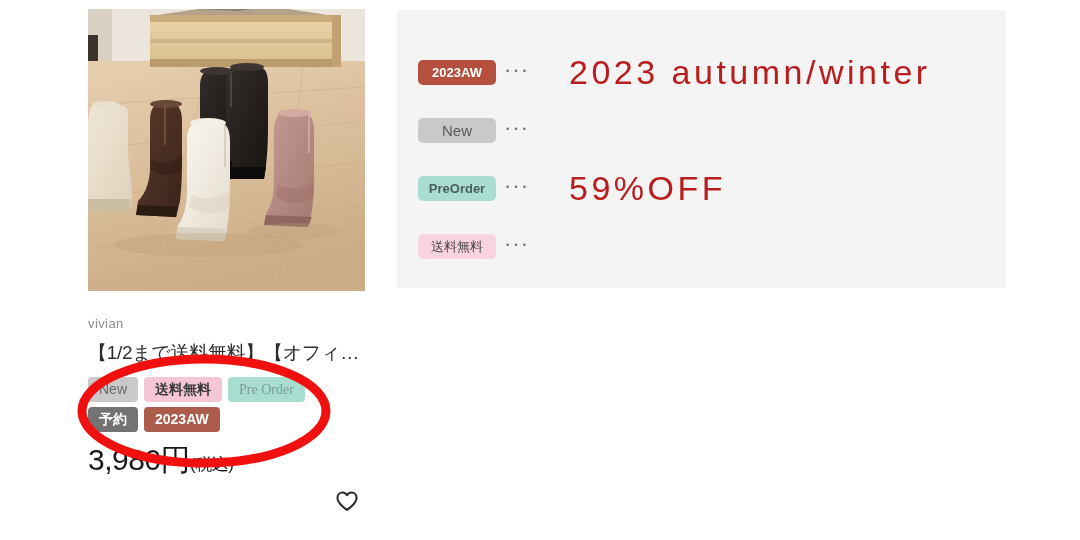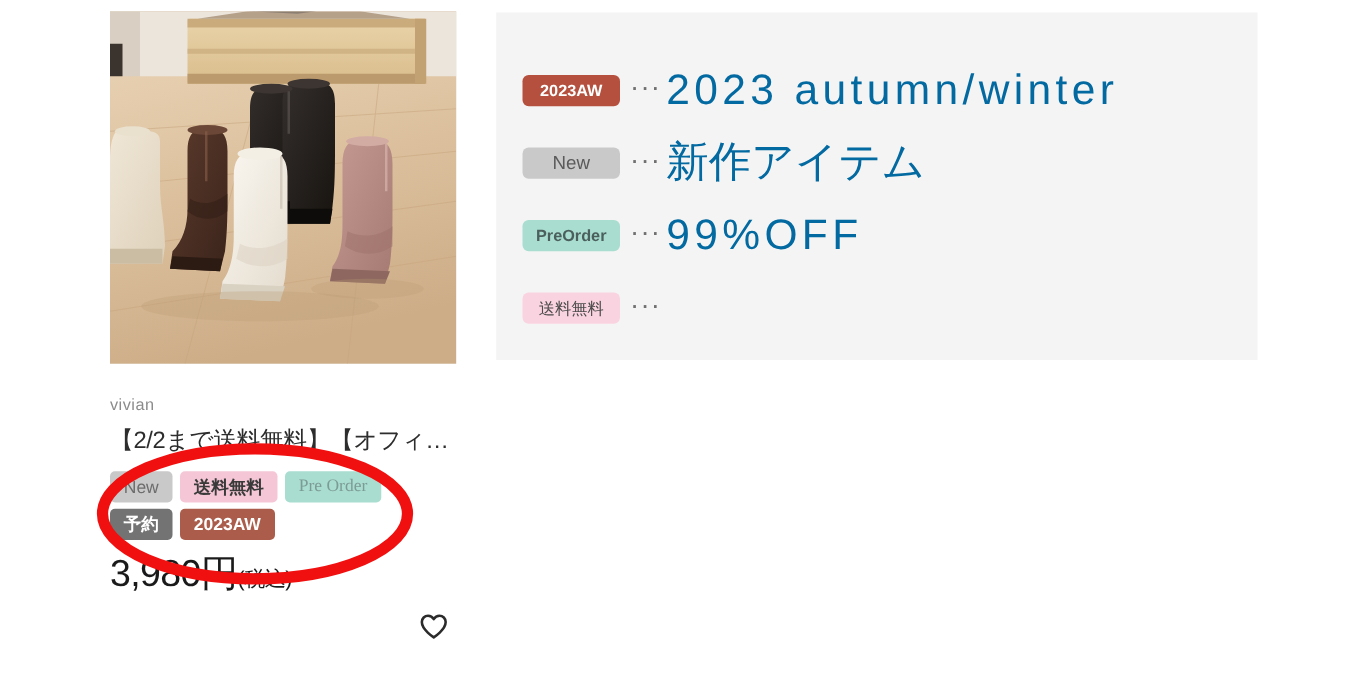--- a/index.html
+++ b/index.html
@@ -70,25 +70,26 @@
   .legend-dots {
     color: #707070;
     font-size: 22px;
     letter-spacing: 1px;
     margin: 0 4px 0 8px;
     line-height: 1;
     flex: 0 0 auto;
     transform: translateY(-2px);
   }
   .legend-text {
-    color: #0369a1;
+    color: #b91c1c;
     font-size: 34px;
     font-weight: 300;
     white-space: nowrap;
     line-height: 1;
+    margin-left: 36px;
   }
   .legend-text.latin { letter-spacing: 3.5px; }
   .legend-text .small { font-size: 23px; }
 
   
   .card {
     position: absolute;
     left: 88px;
     top: 316px;
     width: 285px;
@@ -269,40 +270,39 @@
 
     <div class="legend-row">
       <span class="legend-badge b-aw">2023AW</span>
       <span class="legend-dots">···</span>
       <span class="legend-text latin">2023 autumn/winter</span>
     </div>
 
     <div class="legend-row">
       <span class="legend-badge b-new">New</span>
       <span class="legend-dots">···</span>
-      <span class="legend-text">新作アイテム</span>
     </div>
 
     <div class="legend-row">
       <span class="legend-badge b-preord">PreOrder</span>
       <span class="legend-dots">···</span>
-      <span class="legend-text latin">99%OFF</span>
+      <span class="legend-text latin">59%OFF</span>
     </div>
 
     <div class="legend-row">
       <span class="legend-badge b-free">送料無料</span>
       <span class="legend-dots">···</span>
     </div>
 
   </div>
 </div>
 
 <div class="card">
   <div class="brand">vivian</div>
-  <div class="card-title">【2/2まで送料無料】【オフィ…</div>
+  <div class="card-title">【1/2まで送料無料】【オフィ…</div>
 
   <div class="tag-row">
     <span class="tag t-new">New</span>
     <span class="tag t-free">送料無料</span>
     <span class="tag t-preord">Pre Order</span>
     <span class="tag t-yoyaku">予約</span>
     <span class="tag t-aw">2023AW</span>
   </div>
 
   <div class="price">

